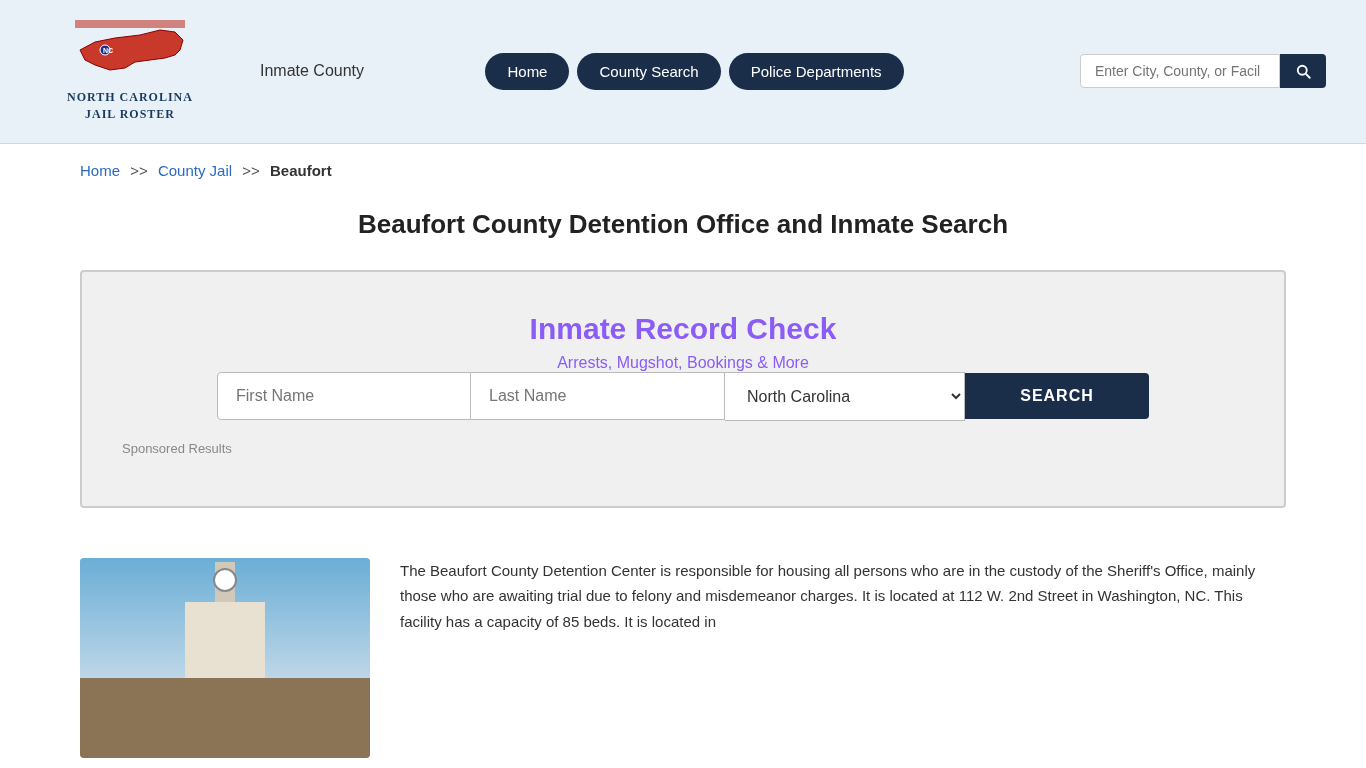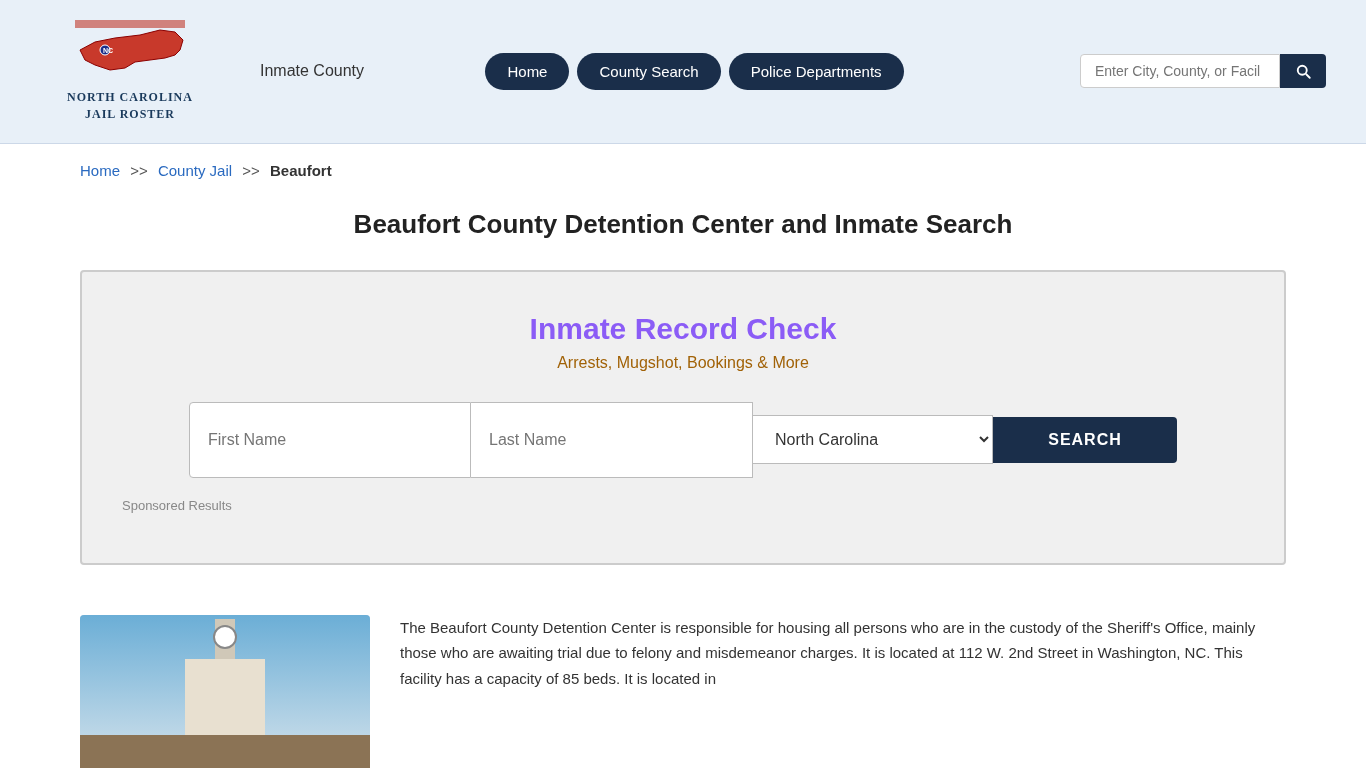--- a/index.html
+++ b/index.html
@@ -128,38 +128,37 @@
     }
     .record-check-title {
       font-size: 30px;
       font-weight: bold;
       color: #8b5cf6;
       font-family: Arial, sans-serif;
       margin-bottom: 8px;
     }
     .record-check-subtitle {
       font-size: 16px;
-      color: #a16207;
-      margin-bottom: 30px;
+      color: #8b5cf6;
       font-family: Arial, sans-serif;
     }
     .search-form {
       display: flex;
       gap: 0;
       justify-content: center;
       align-items: center;
     }
     .form-input {
       border: 1px solid #bbb;
-      padding: 28px 18px;
+      padding: 14px 18px;
       font-size: 16px;
       font-family: Arial, sans-serif;
       color: #999;
       outline: none;
-      width: 282px;
+      width: 254px;
       background: #fff;
     }
     .form-input:first-child {
       border-radius: 4px 0 0 4px;
     }
     .form-select {
       border: 1px solid #bbb;
       padding: 14px 18px;
       font-size: 16px;
       font-family: Arial, sans-serif;
@@ -302,21 +301,21 @@
 
 <div class="breadcrumb-area">
   <a href="#" class="breadcrumb-link">Home</a>
   <span class="breadcrumb-sep">&gt;&gt;</span>
   <a href="#" class="breadcrumb-link">County Jail</a>
   <span class="breadcrumb-sep">&gt;&gt;</span>
   <span class="breadcrumb-current">Beaufort</span>
 </div>
 
 <div class="page-title-area">
-  <h1 class="page-title">Beaufort County Detention Center and Inmate Search</h1>
+  <h1 class="page-title">Beaufort County Detention Office and Inmate Search</h1>
 </div>
 
 <div class="record-check-box">
   <div class="record-check-title">Inmate Record Check</div>
   <div class="record-check-subtitle">Arrests, Mugshot, Bookings &amp; More</div>
   <div class="search-form">
     <input type="text" class="form-input" placeholder="First Name" style="">
     <input type="text" class="form-input" style="border-left: none;" placeholder="Last Name">
     <select class="form-select" id="state-select"><option value="North Carolina">North Carolina</option><option value="Alabama">Alabama</option><option value="Alaska">Alaska</option><option value="Arizona">Arizona</option><option value="Arkansas">Arkansas</option><option value="California">California</option><option value="Colorado">Colorado</option><option value="Connecticut">Connecticut</option><option value="Delaware">Delaware</option><option value="Florida">Florida</option><option value="Georgia">Georgia</option><option value="Hawaii">Hawaii</option><option value="Idaho">Idaho</option><option value="Illinois">Illinois</option><option value="Indiana">Indiana</option><option value="Iowa">Iowa</option><option value="Kansas">Kansas</option><option value="Kentucky">Kentucky</option><option value="Louisiana">Louisiana</option><option value="Maine">Maine</option><option value="Maryland">Maryland</option><option value="Massachusetts">Massachusetts</option><option value="Michigan">Michigan</option><option value="Minnesota">Minnesota</option><option value="Mississippi">Mississippi</option><option value="Missouri">Missouri</option><option value="Montana">Montana</option><option value="Nebraska">Nebraska</option><option value="Nevada">Nevada</option><option value="New Hampshire">New Hampshire</option><option value="New Jersey">New Jersey</option><option value="New Mexico">New Mexico</option><option value="New York">New York</option><option value="North Dakota">North Dakota</option><option value="Ohio">Ohio</option><option value="Oklahoma">Oklahoma</option><option value="Oregon">Oregon</option><option value="Pennsylvania">Pennsylvania</option><option value="Rhode Island">Rhode Island</option><option value="South Carolina">South Carolina</option><option value="South Dakota">South Dakota</option><option value="Tennessee">Tennessee</option><option value="Texas">Texas</option><option value="Utah">Utah</option><option value="Vermont">Vermont</option><option value="Virginia">Virginia</option><option value="Washington">Washington</option><option value="West Virginia">West Virginia</option><option value="Wisconsin">Wisconsin</option><option value="Wyoming">Wyoming</option></select>
     <button class="search-submit-btn">SEARCH</button>

